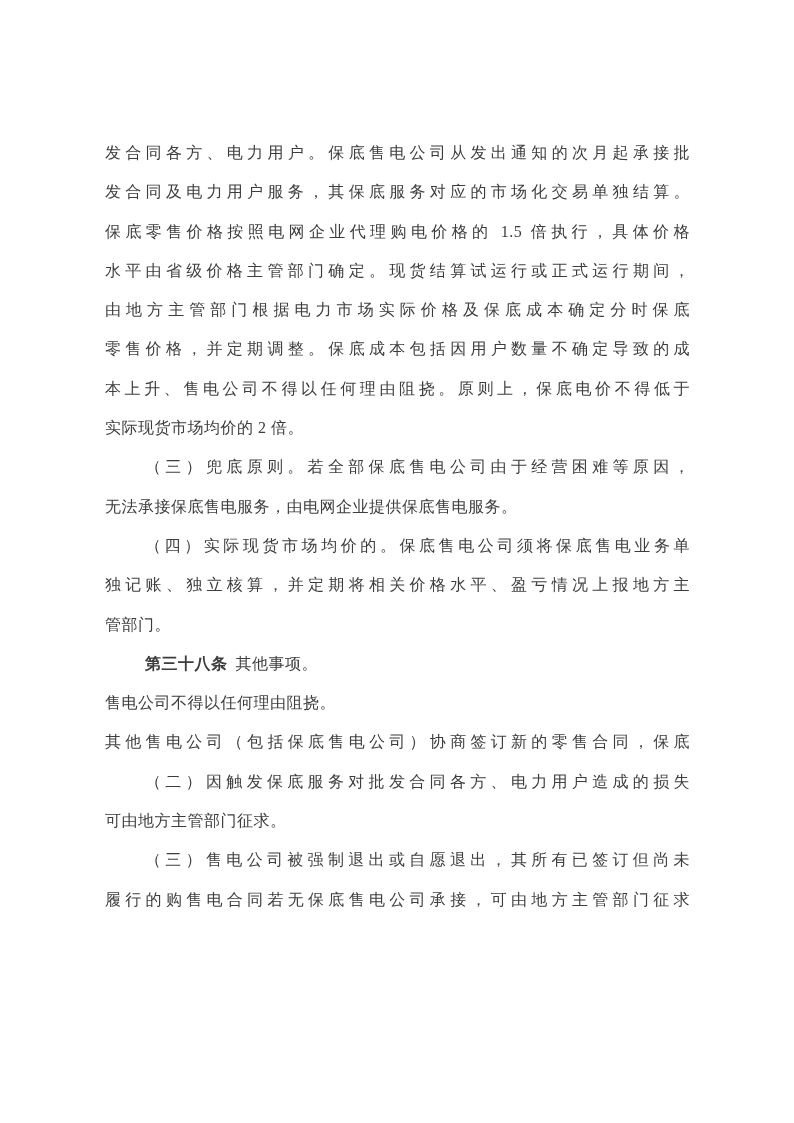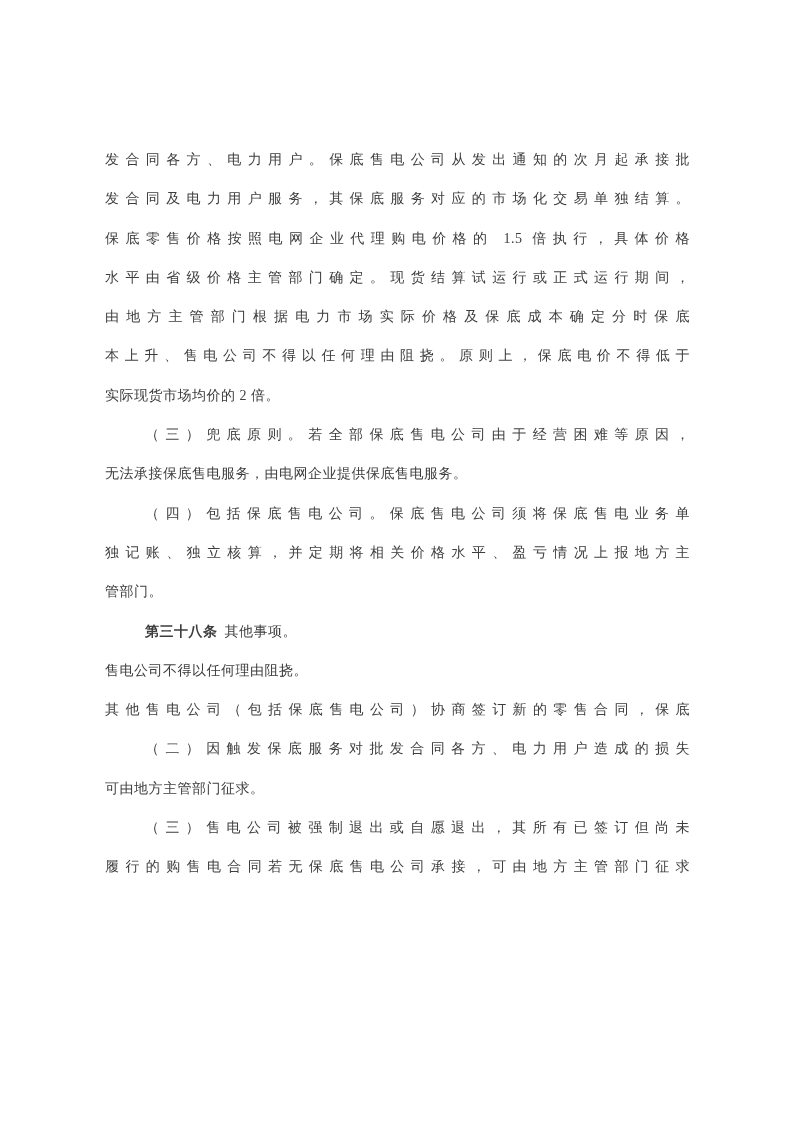--- a/index.html
+++ b/index.html
@@ -11,24 +11,24 @@
     position: relative;
     width: 794px;
     height: 1123px;
     background: #ffffff;
     overflow: hidden;
     font-family: "Liberation Serif", "DejaVu Serif", serif;
   }
   .text-block {
     position: absolute;
     left: 105px;
-    top: 140px;
+    top: 128px;
     width: 585px;
-    font-size: 14px;
-    line-height: 40px;
+    font-size: 16px;
+    line-height: 50px;
     color: #3d3d3d;
     letter-spacing: 0.5px;
   }
   .paragraph {
     margin: 0;
     padding: 0;
   }
   .line {
     height: 39.3px;
     overflow: visible;
@@ -52,29 +52,30 @@
 <body>
 
 <div class="page">
   <main class="text-block" id="text-block">
       <div class="paragraph">
         <div class="line stretch">发合同各方、电力用户。保底售电公司从发出通知的次月起承接批</div>
         <div class="line stretch">发合同及电力用户服务，其保底服务对应的市场化交易单独结算。</div>
         <div class="line stretch">保底零售价格按照电网企业代理购电价格的 1.5 倍执行，具体价格</div>
         <div class="line stretch">水平由省级价格主管部门确定。现货结算试运行或正式运行期间，</div>
         <div class="line stretch">由地方主管部门根据电力市场实际价格及保底成本确定分时保底</div>
+        <div class="line stretch">零售价格，并定期调整。保底成本包括因用户数量不确定导致的成</div>
         <div class="line stretch">本上升、售电公司不得以任何理由阻挠。原则上，保底电价不得低于</div>
         <div class="line">实际现货市场均价的 2 倍。</div>
       </div>
       <div class="paragraph">
         <div class="line indent stretch">（三）兜底原则。若全部保底售电公司由于经营困难等原因，</div>
         <div class="line">无法承接保底售电服务，由电网企业提供保底售电服务。</div>
       </div>
       <div class="paragraph">
-        <div class="line indent stretch">（四）包括保底售电公司。保底售电公司须将保底售电业务单</div>
+        <div class="line indent stretch">（四）实际现货市场均价的。保底售电公司须将保底售电业务单</div>
         <div class="line stretch">独记账、独立核算，并定期将相关价格水平、盈亏情况上报地方主</div>
         <div class="line">管部门。</div>
       </div>
       <div class="paragraph">
         <div class="line indent"><strong class="article-number">第三十八条</strong><span>其他事项。</span></div>
       </div>
       <div class="paragraph">
         <div class="line">售电公司不得以任何理由阻挠。</div>
         <div class="line stretch">其他售电公司（包括保底售电公司）协商签订新的零售合同，保底</div>
       </div>

